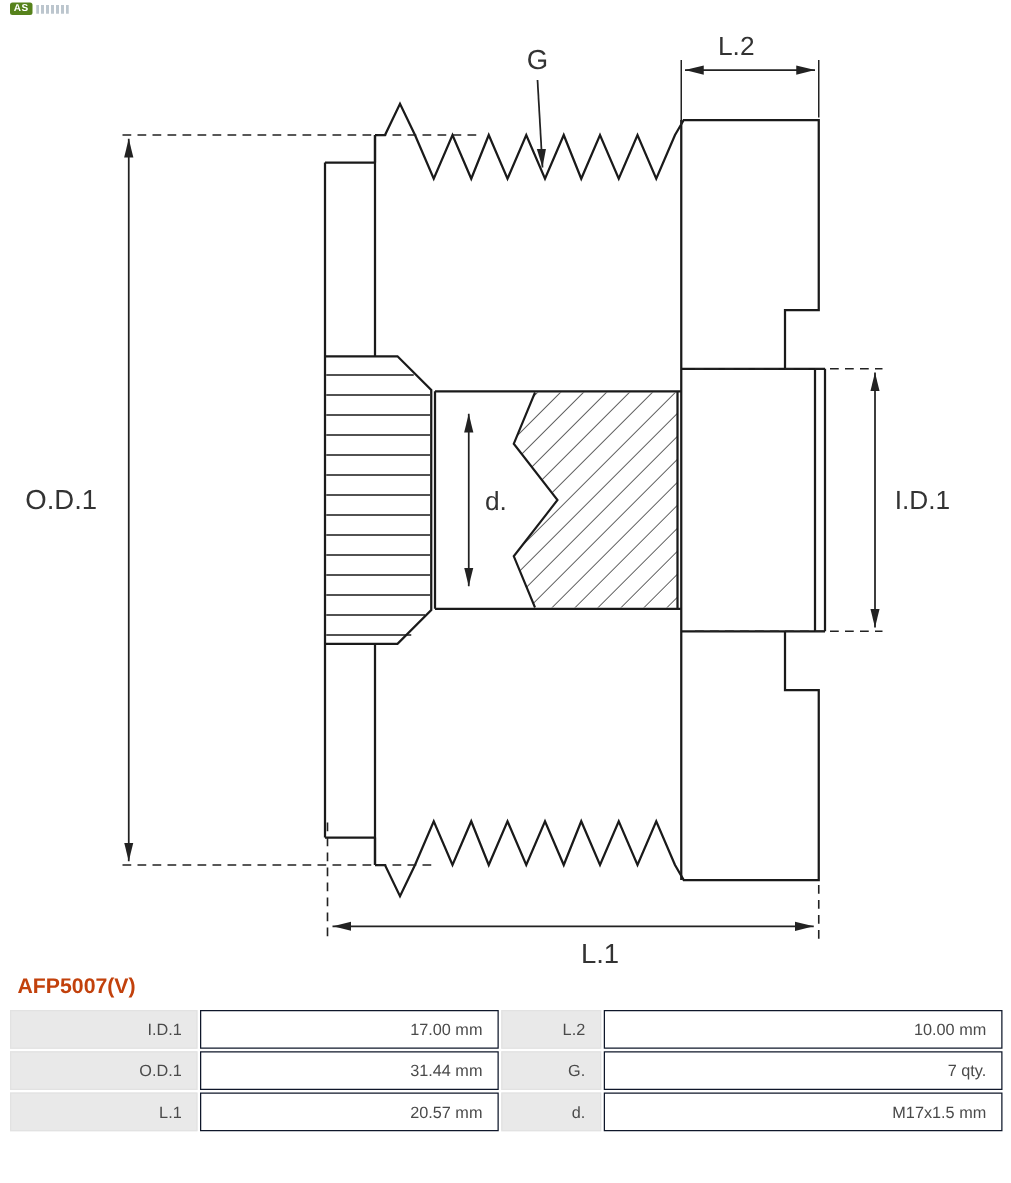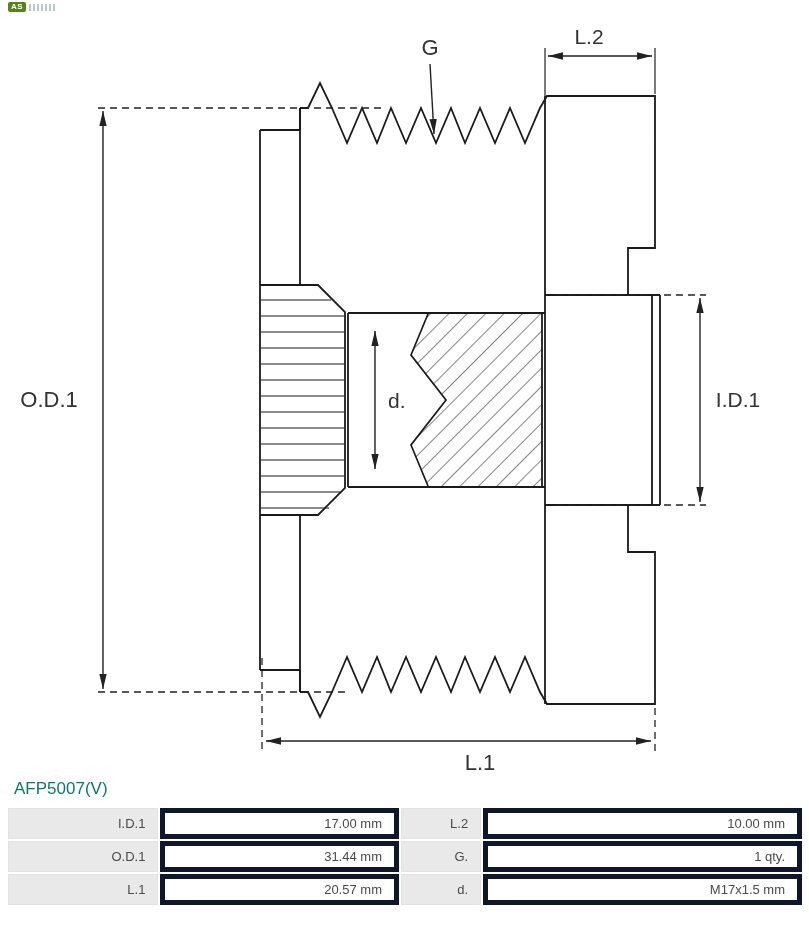--- a/index.html
+++ b/index.html
@@ -24,37 +24,37 @@
   }
   .logo-strip {
     width:26px; height:7px;
     background:repeating-linear-gradient(90deg,#b9c3cc 0 2px,#ffffff 2px 4px);
   }
 
   .drawing { position:absolute; left:0; top:8px; }
 
   .part-number {
     position:absolute; left:14px; top:779px;
-    font-size:17px; font-weight:normal;
-    color:#0f766e;
+    font-size:17px; font-weight:bold;
+    color:#c2410c;
   }
 
   table.spec-table {
     position:absolute; left:6px; top:806px;
     width:798px; table-layout:fixed;
     border-collapse:separate; border-spacing:2px;
     font-size:13px; color:#4a4a4a;
   }
   .spec-table td {
     height:31px; padding:0 12px 0 0;
     text-align:right; vertical-align:middle;
     white-space:nowrap; overflow:hidden;
   }
   .spec-table td.lbl { background:#e9e9e9; border:1px solid #e2e2e2; }
-  .spec-table td.val { background:#ffffff; border:5px solid #0f172a; }
+  .spec-table td.val { background:#ffffff; border:1px solid #0f172a; }
 
   svg text {
     font-family:"Liberation Sans", sans-serif;
     fill:#333333;
   }
 </style>
 </head>
 <body>
 
 <div class="logo">
@@ -159,21 +159,21 @@
     <tr>
       <td class="lbl">I.D.1</td>
       <td class="val">17.00 mm</td>
       <td class="lbl">L.2</td>
       <td class="val">10.00 mm</td>
     </tr>
     <tr>
       <td class="lbl">O.D.1</td>
       <td class="val">31.44 mm</td>
       <td class="lbl">G.</td>
-      <td class="val">1 qty.</td>
+      <td class="val">7 qty.</td>
     </tr>
     <tr>
       <td class="lbl">L.1</td>
       <td class="val">20.57 mm</td>
       <td class="lbl">d.</td>
       <td class="val">M17x1.5 mm</td>
     </tr>
   </tbody>
 </table>
 

